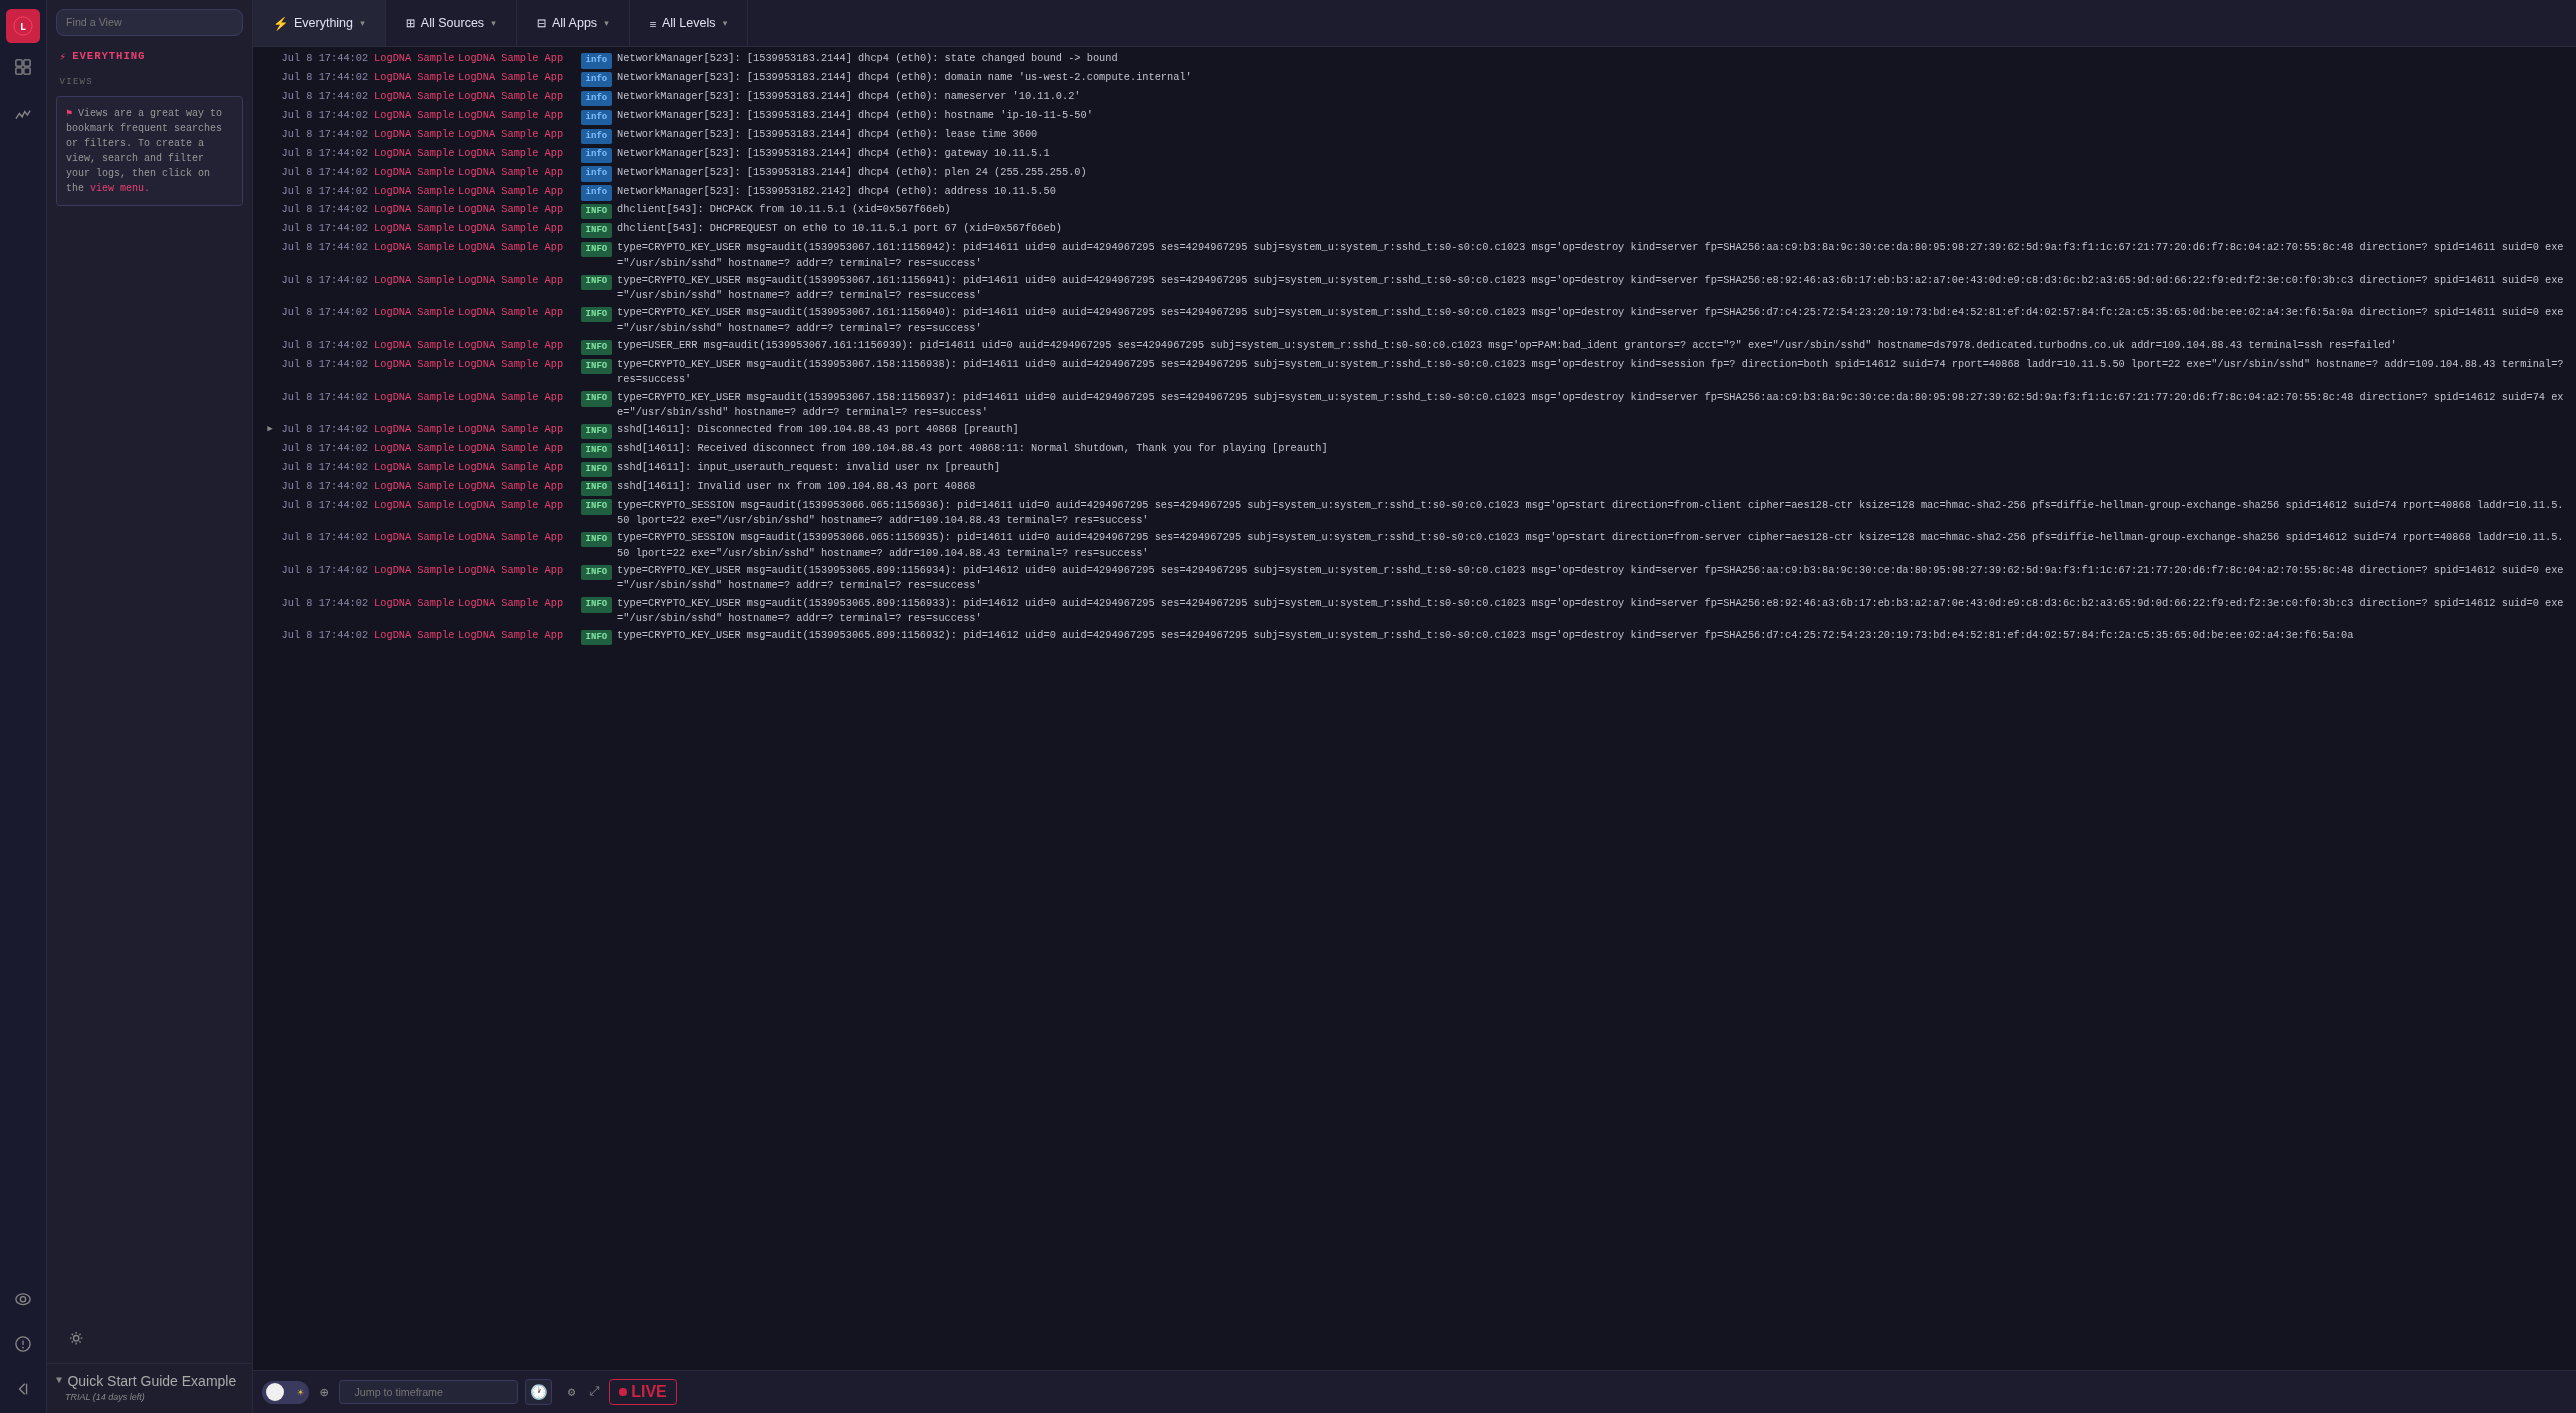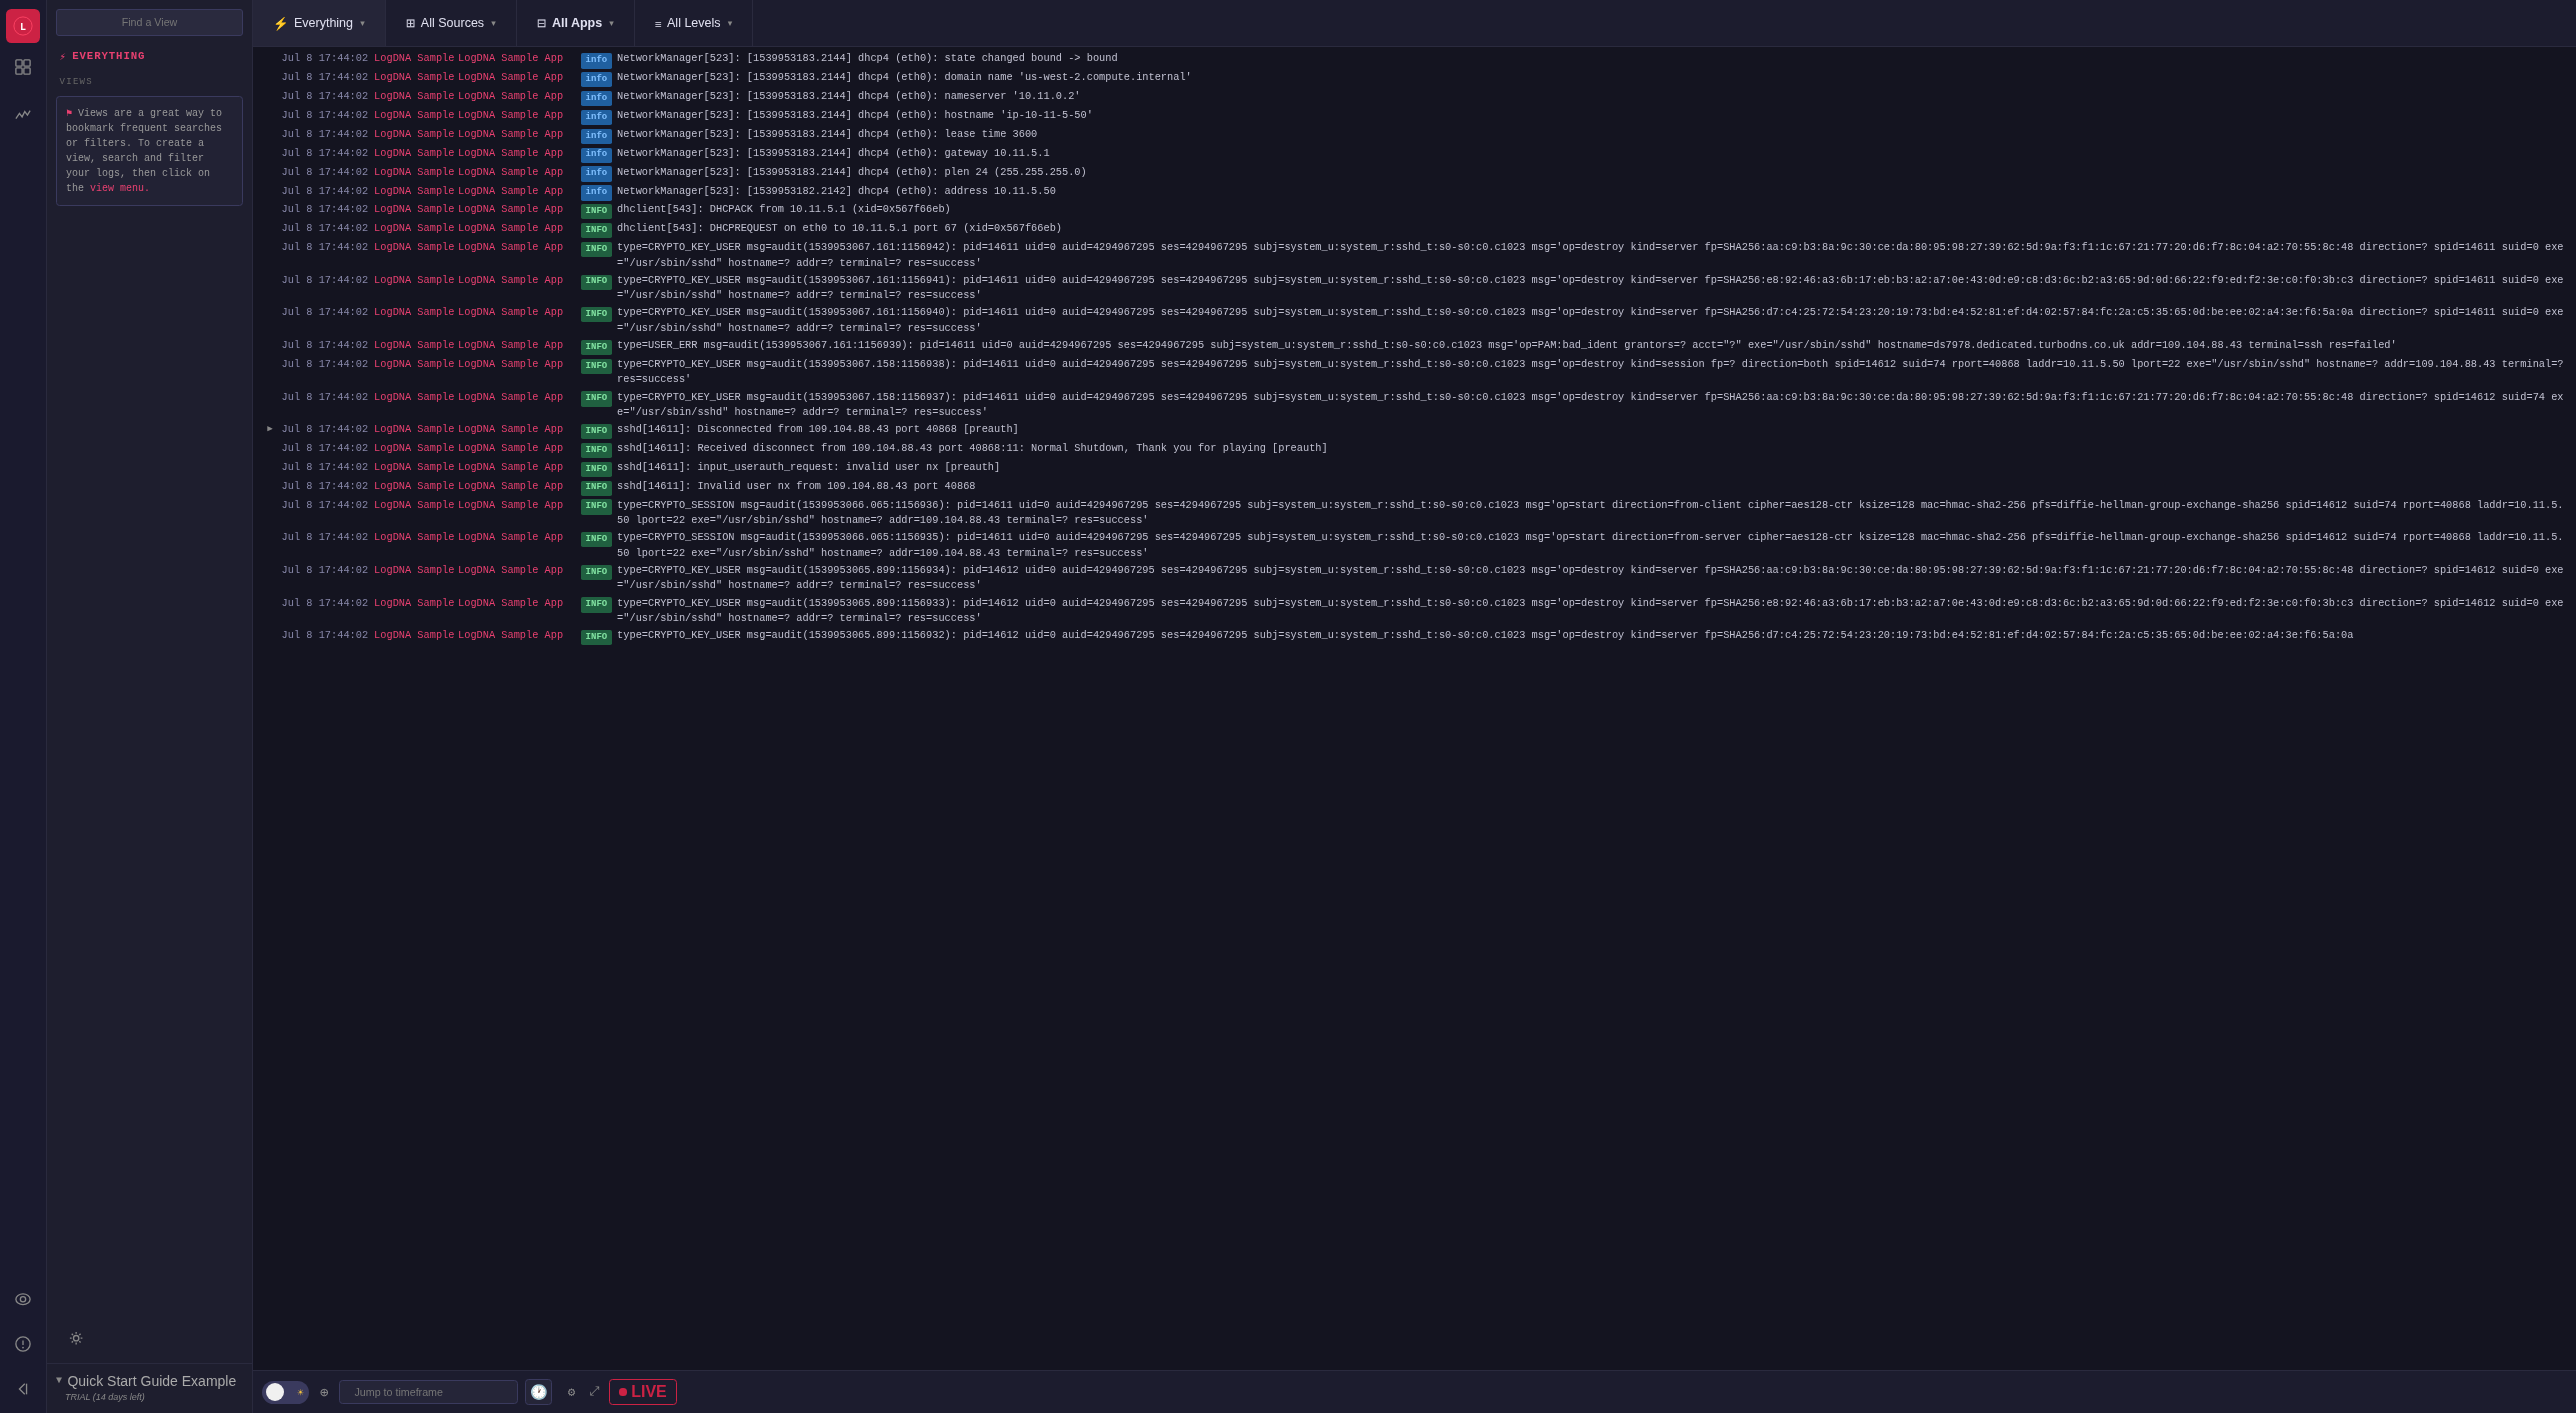--- a/index.html
+++ b/index.html
@@ -48,26 +48,25 @@
       background: #1e1e2e;
       display: flex;
       flex-direction: column;
       border-right: 0.9px solid #2a2a3e;
       flex-shrink: 0;
     }
     .find-view-input {
       margin: 9px;
       background: #2a2a3e;
       border: 0.9px solid #3a3a5e;
-      border-radius: 3px;
+      border-radius: 8px;
       color: #aaa;
       padding: 6.3px 9px;
       font-size: 10.7px;
       width: calc(100% - 18px);
-      text-align: center;
     }
 
     .everything-label {
       display: flex;
       align-items: center;
       gap: 5.4px;
       padding: 5.4px 12.5px 9px;
       color: #e84070;
       font-size: 10.7px;
       font-weight: bold;
@@ -433,21 +432,21 @@
       <span style="font-family:sans-serif;">Everything</span>
       <span class="chevron">▾</span>
     </div>
     <div class="top-bar-btn">
       <span style="font-size:11.6px;">⊞</span>
       <span style="font-family:sans-serif;">All Sources</span>
       <span class="chevron">▾</span>
     </div>
     <div class="top-bar-btn">
       <span style="font-size:11.6px;">⊟</span>
-      <span style="font-family:sans-serif;font-weight:bold;">All Apps</span>
+      <span style="font-family:sans-serif;">All Apps</span>
       <span class="chevron">▾</span>
     </div>
     <div class="top-bar-btn">
       <span style="font-size:11.6px;">≡</span>
       <span style="font-family:sans-serif;">All Levels</span>
       <span class="chevron">▾</span>
     </div>
     <div style="flex:1;"></div>
   </div>
 

